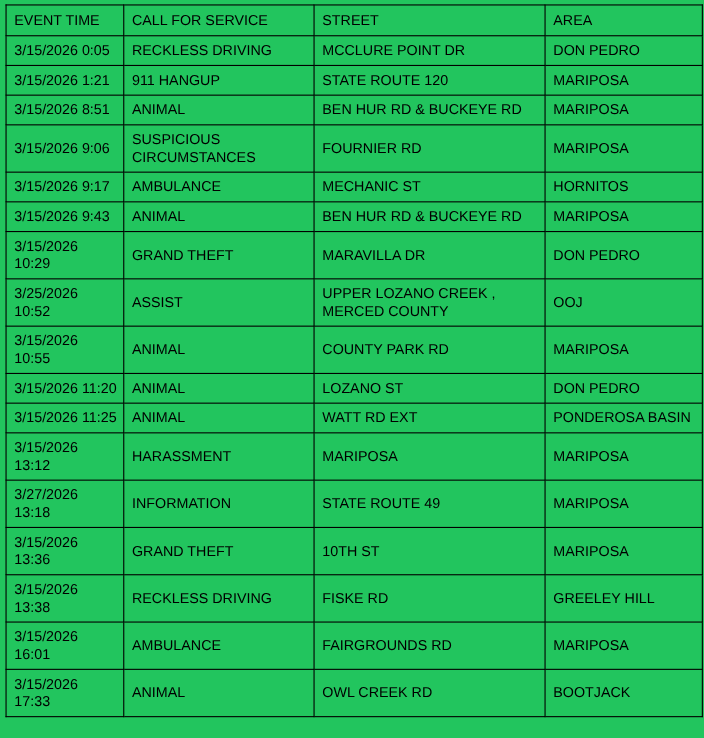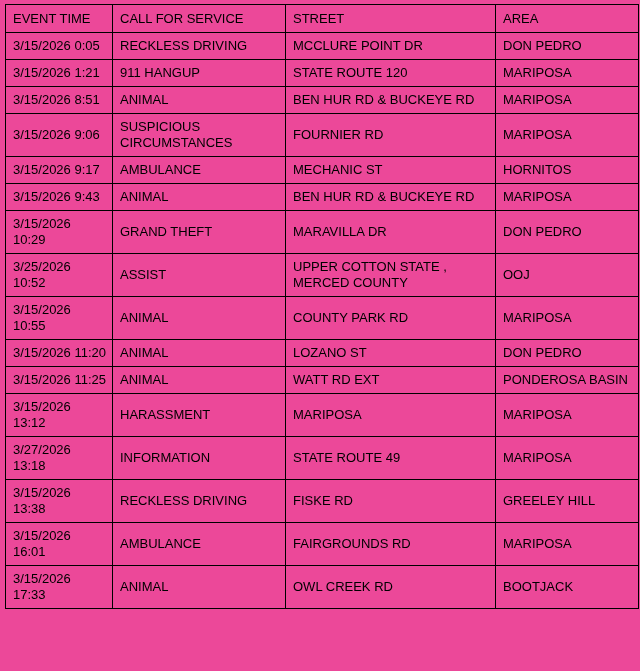--- a/index.html
+++ b/index.html
@@ -4,21 +4,21 @@
 <style>
   html, body {
     margin: 0;
     padding: 0;
     background: #ffffff;
     font-family: "Liberation Sans", "DejaVu Sans", sans-serif;
   }
   .page {
     width: 640px;
     height: 671px;
-    background: #ec4899;
+    background: #22c55e;
     box-sizing: border-box;
     padding: 4px 3px 3px 5px;
   }
   table.log-table {
     border-collapse: collapse;
     table-layout: fixed;
     width: 633px;
     color: #000000;
   }
   table.log-table col.c-time  { width: 107px; }
@@ -102,21 +102,21 @@
         </tr>
         <tr>
           <td>3/15/2026 10:29</td>
           <td>GRAND THEFT</td>
           <td>MARAVILLA DR</td>
           <td>DON PEDRO</td>
         </tr>
         <tr>
           <td>3/25/2026 10:52</td>
           <td>ASSIST</td>
-          <td>UPPER COTTON STATE , MERCED COUNTY</td>
+          <td>UPPER LOZANO CREEK , MERCED COUNTY</td>
           <td>OOJ</td>
         </tr>
         <tr>
           <td>3/15/2026 10:55</td>
           <td>ANIMAL</td>
           <td>COUNTY PARK RD</td>
           <td>MARIPOSA</td>
         </tr>
         <tr>
           <td>3/15/2026 11:20</td>
@@ -136,20 +136,26 @@
           <td>MARIPOSA</td>
           <td>MARIPOSA</td>
         </tr>
         <tr>
           <td>3/27/2026 13:18</td>
           <td>INFORMATION</td>
           <td>STATE ROUTE 49</td>
           <td>MARIPOSA</td>
         </tr>
         <tr>
+          <td>3/15/2026 13:36</td>
+          <td>GRAND THEFT</td>
+          <td>10TH ST</td>
+          <td>MARIPOSA</td>
+        </tr>
+        <tr>
           <td>3/15/2026 13:38</td>
           <td>RECKLESS DRIVING</td>
           <td>FISKE RD</td>
           <td>GREELEY HILL</td>
         </tr>
         <tr>
           <td>3/15/2026 16:01</td>
           <td>AMBULANCE</td>
           <td>FAIRGROUNDS RD</td>
           <td>MARIPOSA</td>

